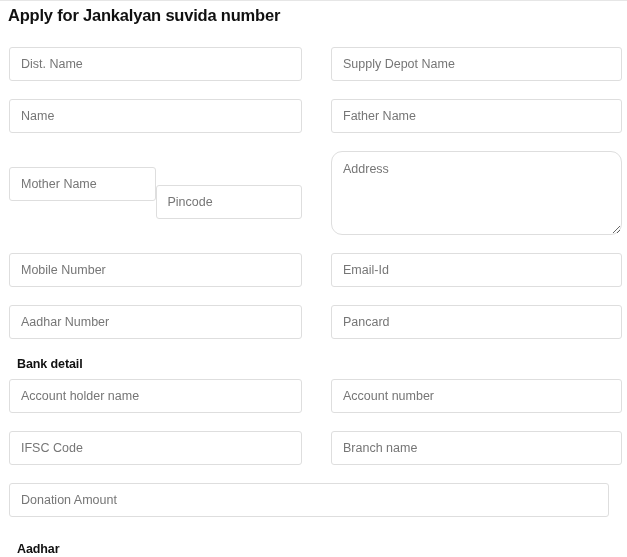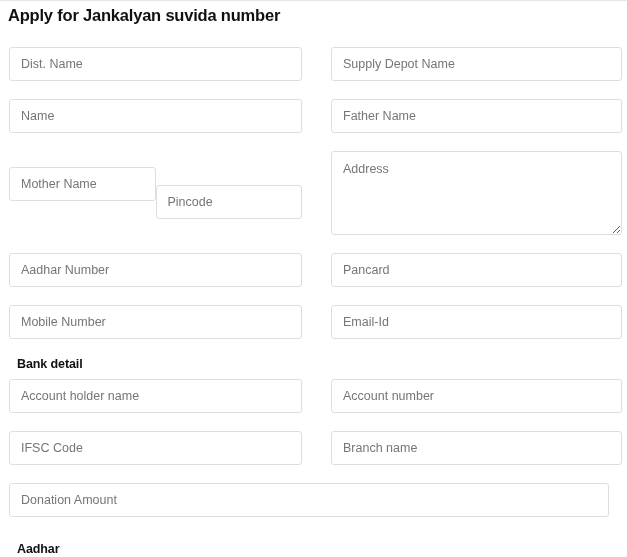--- a/index.html
+++ b/index.html
@@ -80,21 +80,21 @@
   .field::placeholder {
     color: #767676;
     opacity: 1;
     font-size: 12.5px;
   }
   .textarea-field {
     box-sizing: border-box;
     width: 100%;
     height: 84px;
     border: 1px solid #dedede;
-    border-radius: 3px;
+    border-radius: 11px;
     background: #ffffff;
     padding: 9px 11px;
     font-family: "Liberation Sans", sans-serif;
     font-size: 12.5px;
     color: #4a4a4a;
     outline: none;
     resize: vertical;
     display: block;
     line-height: 16px;
   }
@@ -161,33 +161,33 @@
         <input class="field" type="text" placeholder="Mother Name" style="">
         <input class="field stacked-gap" type="text" placeholder="Pincode" style="">
       </div>
       <div class="col col-right">
         <textarea class="textarea-field" placeholder="Address" style=""></textarea>
       </div>
     </div>
 
     <div class="row">
       <div class="col col-left">
+        <input class="field" type="text" placeholder="Mobile Number" style="">
+      </div>
+      <div class="col col-right">
+        <input class="field" type="text" placeholder="Email-Id" style="">
+      </div>
+    </div>
+
+    <div class="row">
+      <div class="col col-left">
         <input class="field" type="text" placeholder="Aadhar Number" style="">
       </div>
       <div class="col col-right">
         <input class="field" type="text" placeholder="Pancard" style="">
-      </div>
-    </div>
-
-    <div class="row">
-      <div class="col col-left">
-        <input class="field" type="text" placeholder="Mobile Number" style="">
-      </div>
-      <div class="col col-right">
-        <input class="field" type="text" placeholder="Email-Id" style="">
       </div>
     </div>
 
     <div class="row heading-row">
       <div class="section-heading">Bank detail</div>
     </div>
 
     <div class="row">
       <div class="col col-left">
         <input class="field" type="text" placeholder="Account holder name" style="">

